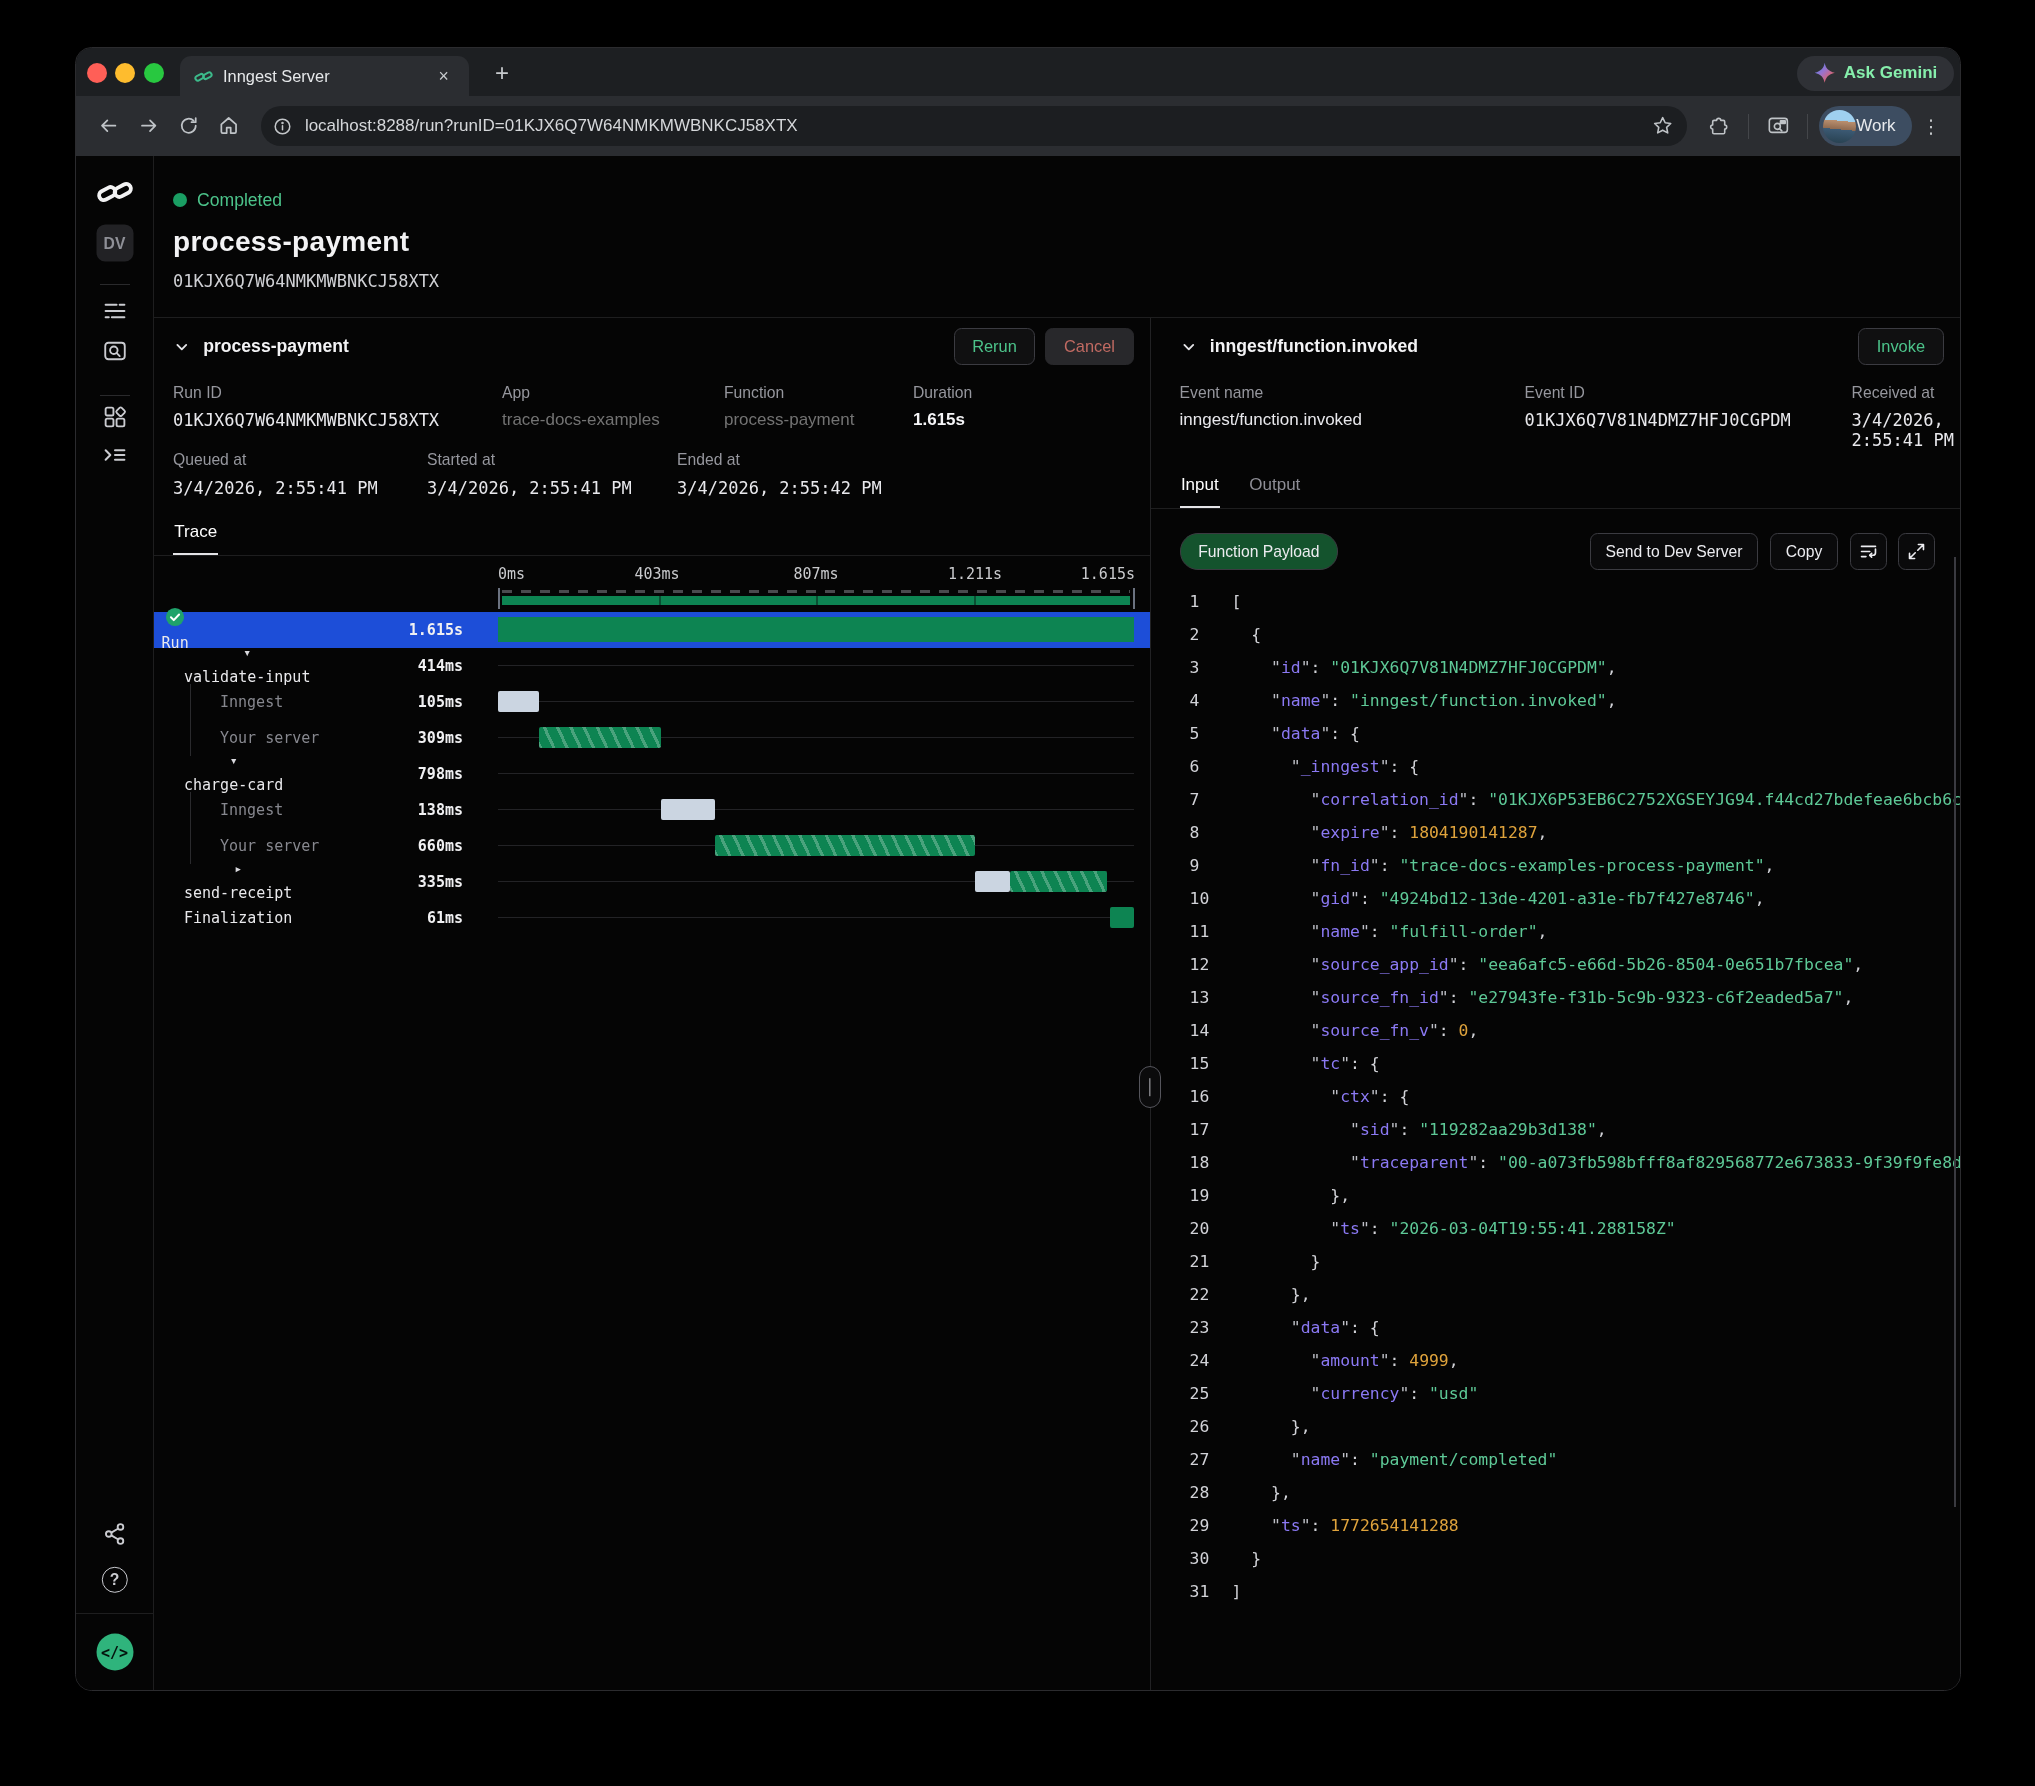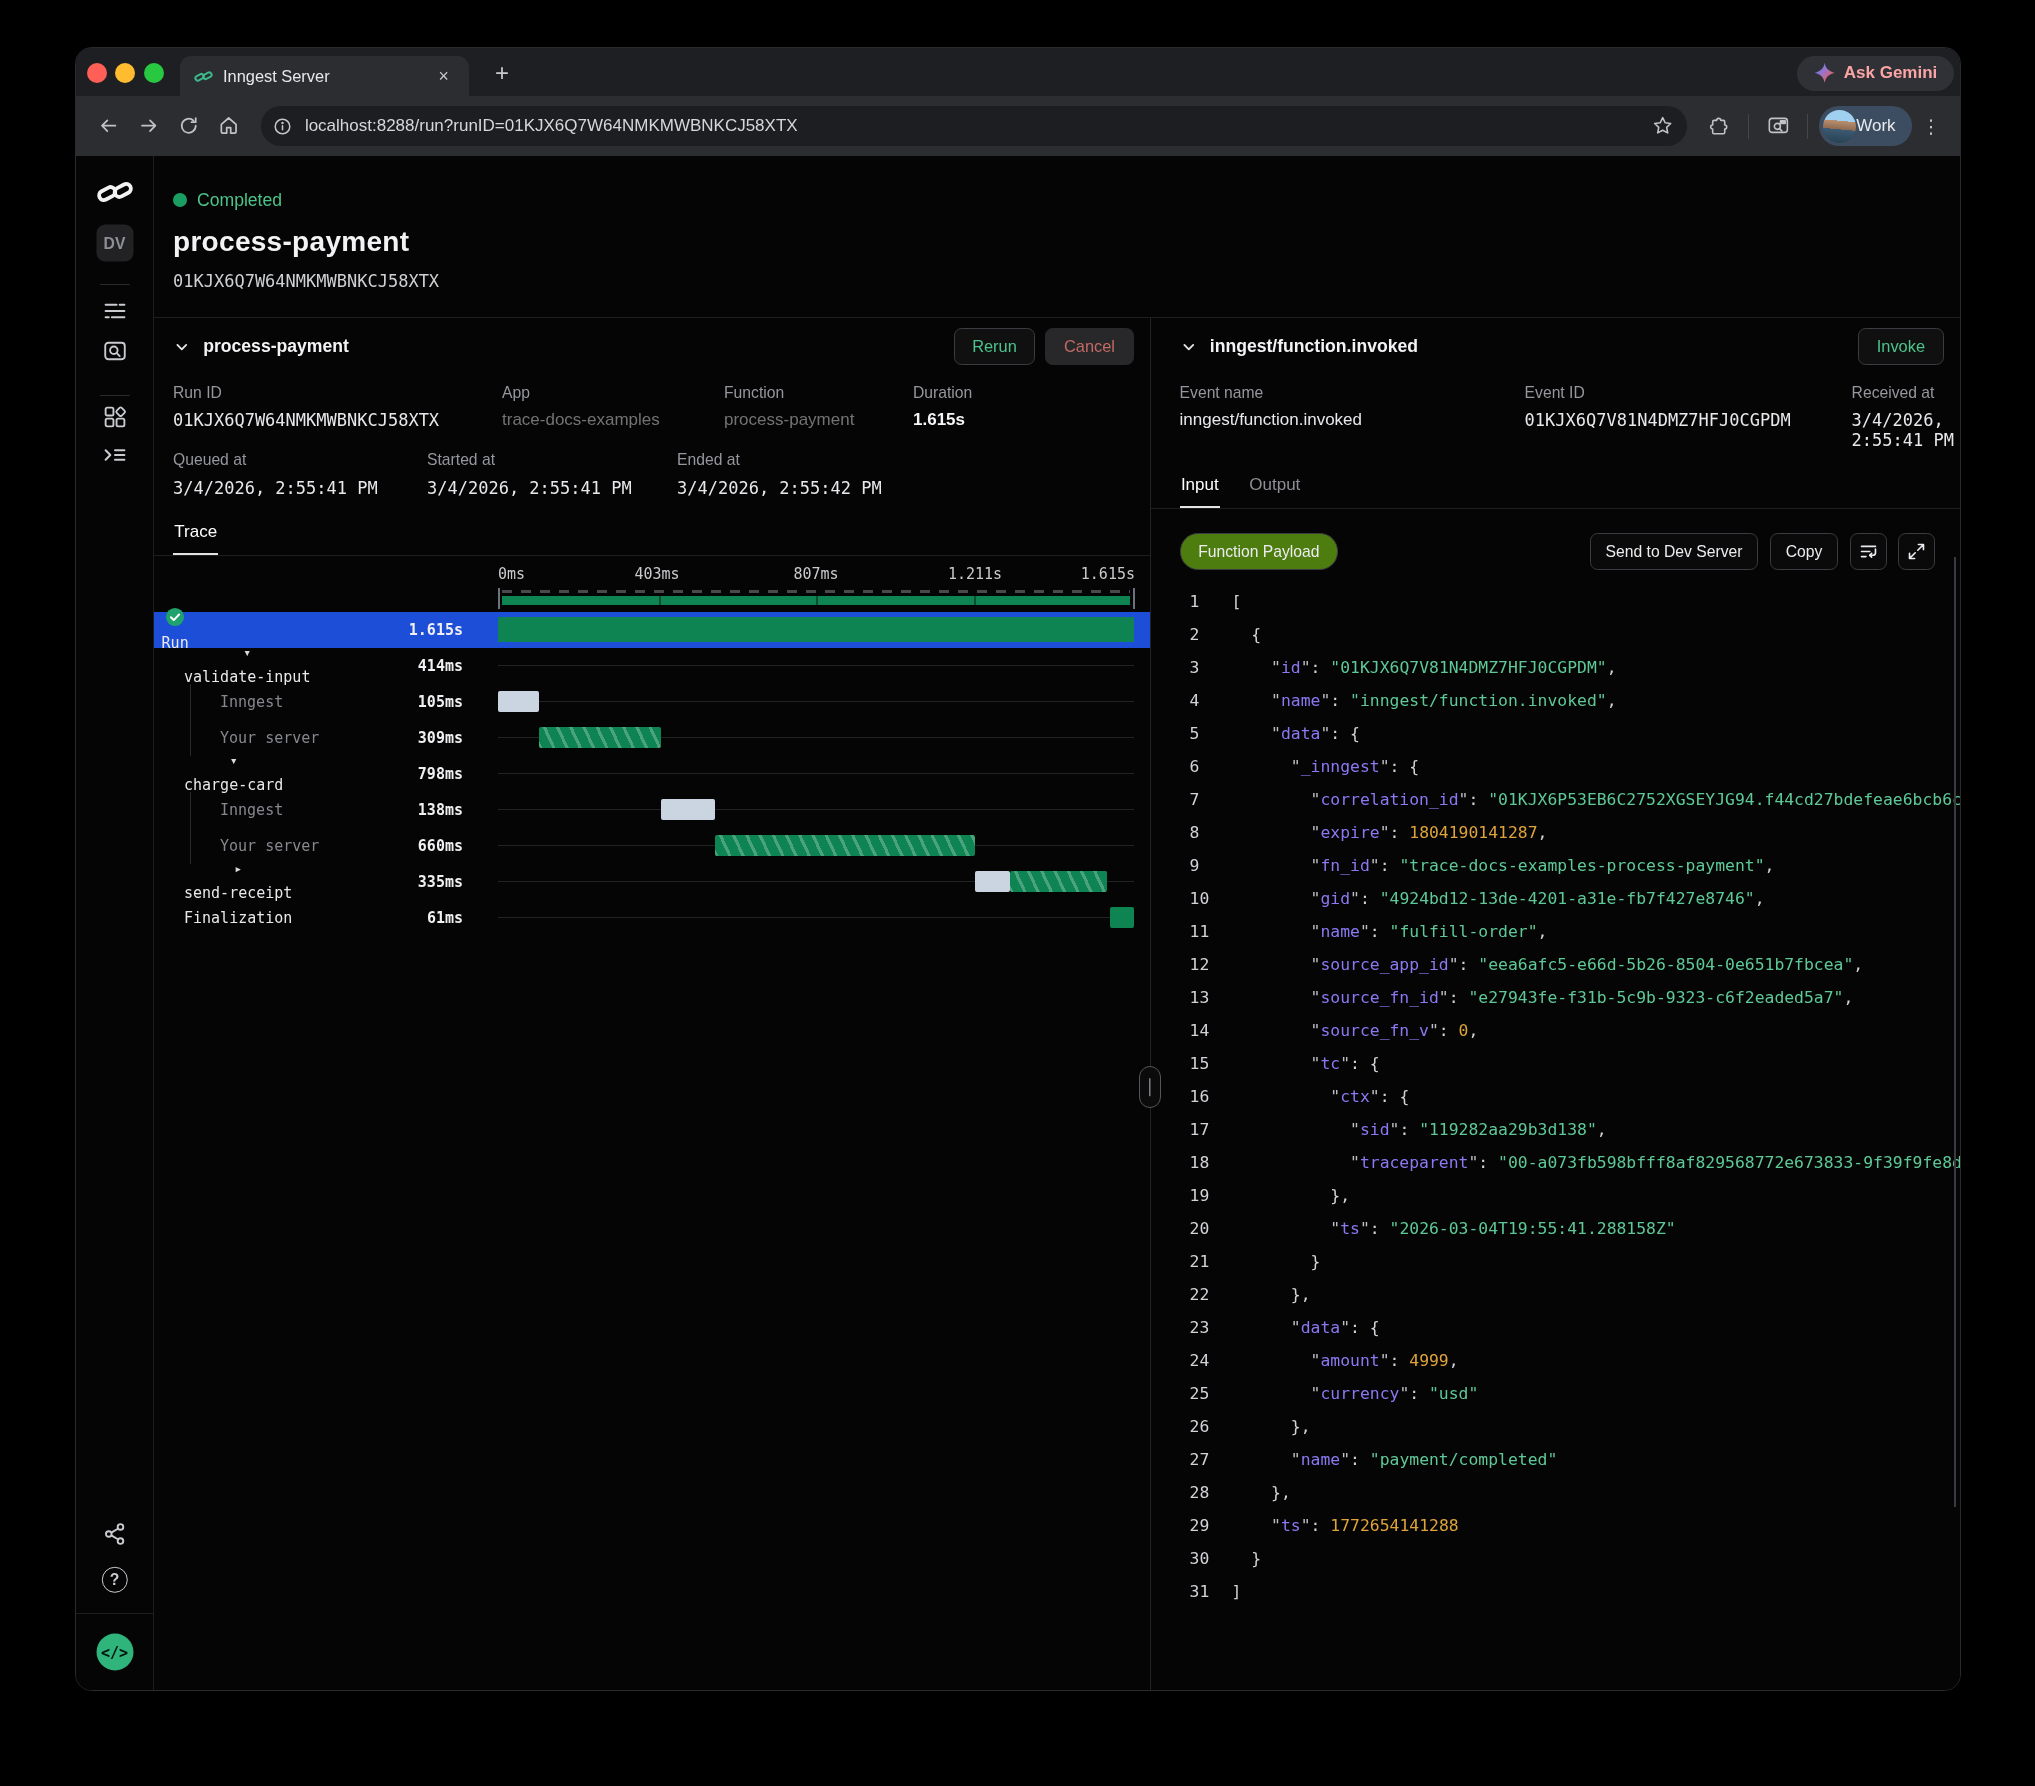--- a/index.html
+++ b/index.html
@@ -19,21 +19,21 @@
     border-radius:11.3px 11.3px 0 0; display:flex; align-items:center; padding:0 14px; gap:10px; }
   .tab-title{ font-size:16.4px; color:#e6e8ea; flex:1; }
   .tab-close{ width:22.7px; height:22.7px; border-radius:50%; color:#c7cacd; font-size:17.6px;
     display:flex; align-items:center; justify-content:center; }
   .tab-close::before{ content:"\00d7"; }
   .newtab{ position:absolute; left:412px; top:11.3px; width:28px; height:28px; border-radius:6.3px;
     color:#c7cacd; font-size:24px; display:flex; align-items:center; justify-content:center; }
   .newtab::before{ content:"+"; }
   .gemini{ position:absolute; right:6.3px; top:7.6px; height:35px; border-radius:17.6px; background:#2f3136;
     display:flex; align-items:center; gap:8.8px; padding:0 16.4px; }
-  .gemini span{ font-size:17px; color:#fca5a5; font-weight:600; }
+  .gemini span{ font-size:17px; color:#86efac; font-weight:600; }
 
   .toolbar{ height:60px; background:#2b2d31; display:flex; align-items:center; padding:0 15px; gap:5px; }
   .nav-ic{ width:35px; height:35px; border-radius:50%; display:flex; align-items:center; justify-content:center; color:#bfc3c7; flex:none; }
   .urlpill{ flex:1; height:40px; background:#1c1e21; border-radius:20px; margin:0 10px;
     display:flex; align-items:center; padding:0 6.3px; min-width:0; }
   .url-info{ width:30px; height:30px; border-radius:50%; display:flex; align-items:center; justify-content:center; color:#c3c6c9; flex:none; }
   .url-text{ font-size:17px; color:#d5d7da; margin-left:7.6px; flex:1; white-space:nowrap; overflow:hidden; }
   .toolbar .sep{ width:1.3px; height:25px; background:#44464a; margin:0 6.3px; flex:none; }
   .workchip{ height:40px; border-radius:20px; background:#3d4d61; display:flex; align-items:center; padding:3.1px 16.4px 3.1px 3.8px; flex:none; }
   .avatar{ width:33px; height:33px; border-radius:50%;
@@ -137,21 +137,21 @@
   .t-row.run .bar{ top:5.7px; height:24.5px; border-radius:0; }
   .bar.solid{ background:var(--bar-green); }
   .bar.queue{ background:var(--queue-grey); }
   .bar.exec{ background:var(--bar-green);
     background-image:repeating-linear-gradient(65deg,rgba(255,255,255,.25) 0 3.1px,transparent 3.1px 12px); }
   .check-ic{ width:20px; height:20px; flex:none; }
 
   
   .rp-toolbar{ display:flex; align-items:center; gap:11.3px; margin-top:24px; padding:0 25px 0 29px; }
   .pill{ height:37px; padding:0 17.6px; border:0.6px solid #3b3b41; border-radius:18px; font-size:15.7px;
-    color:#ececf0; display:flex; align-items:center; background:#4d7c0f; }
+    color:#ececf0; display:flex; align-items:center; background:#14532d; }
   .btn2{ height:37px; padding:0 15px; border:0.6px solid #3b3b41; border-radius:7.6px; font-size:15.7px;
     color:#ececf0; display:flex; align-items:center; background:#0a0a0b; }
   .icbtn{ width:37px; height:37px; border:0.6px solid #3b3b41; border-radius:7.6px; background:#0a0a0b;
     display:flex; align-items:center; justify-content:center; color:#ececf0; }
 
   .code{ margin-top:15px; font-family:"DejaVu Sans Mono","Liberation Mono",monospace; font-size:16.4px; line-height:33px; }
   .cl{ display:flex; white-space:pre; overflow:hidden; }
   .ln{ width:81px; flex:none; padding-left:39px; color:#d2d3d8; }
   .tk-k{ color:var(--c-key); }
   .tk-k::before,.tk-k::after{ content:'"'; color:#bfc0c7; }

